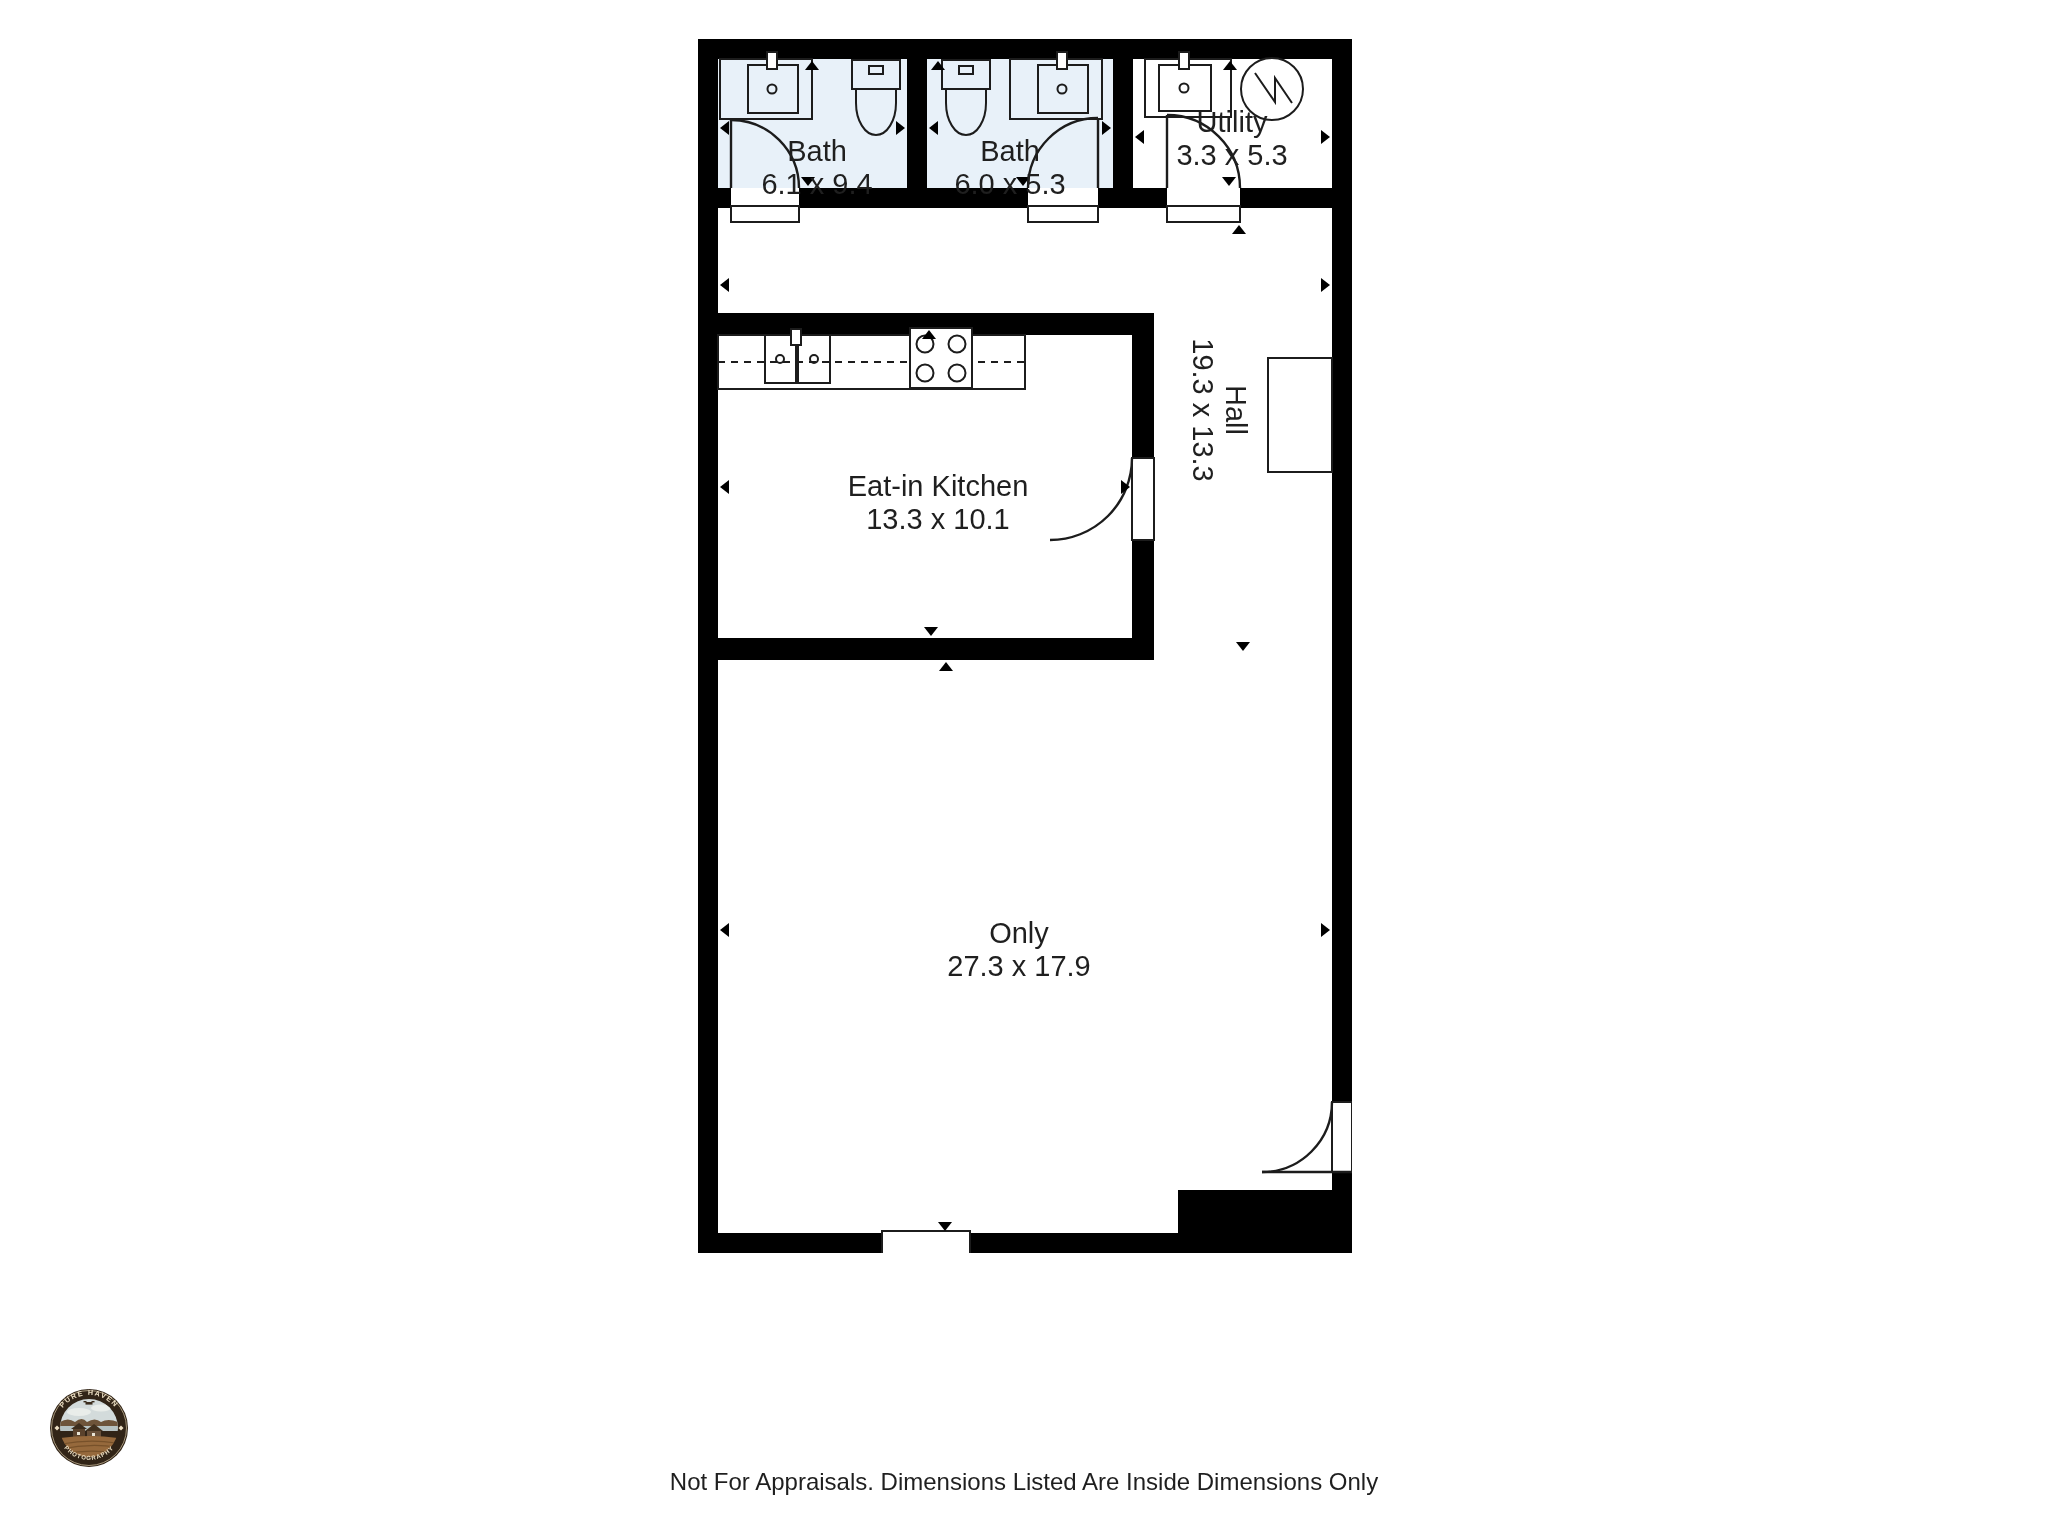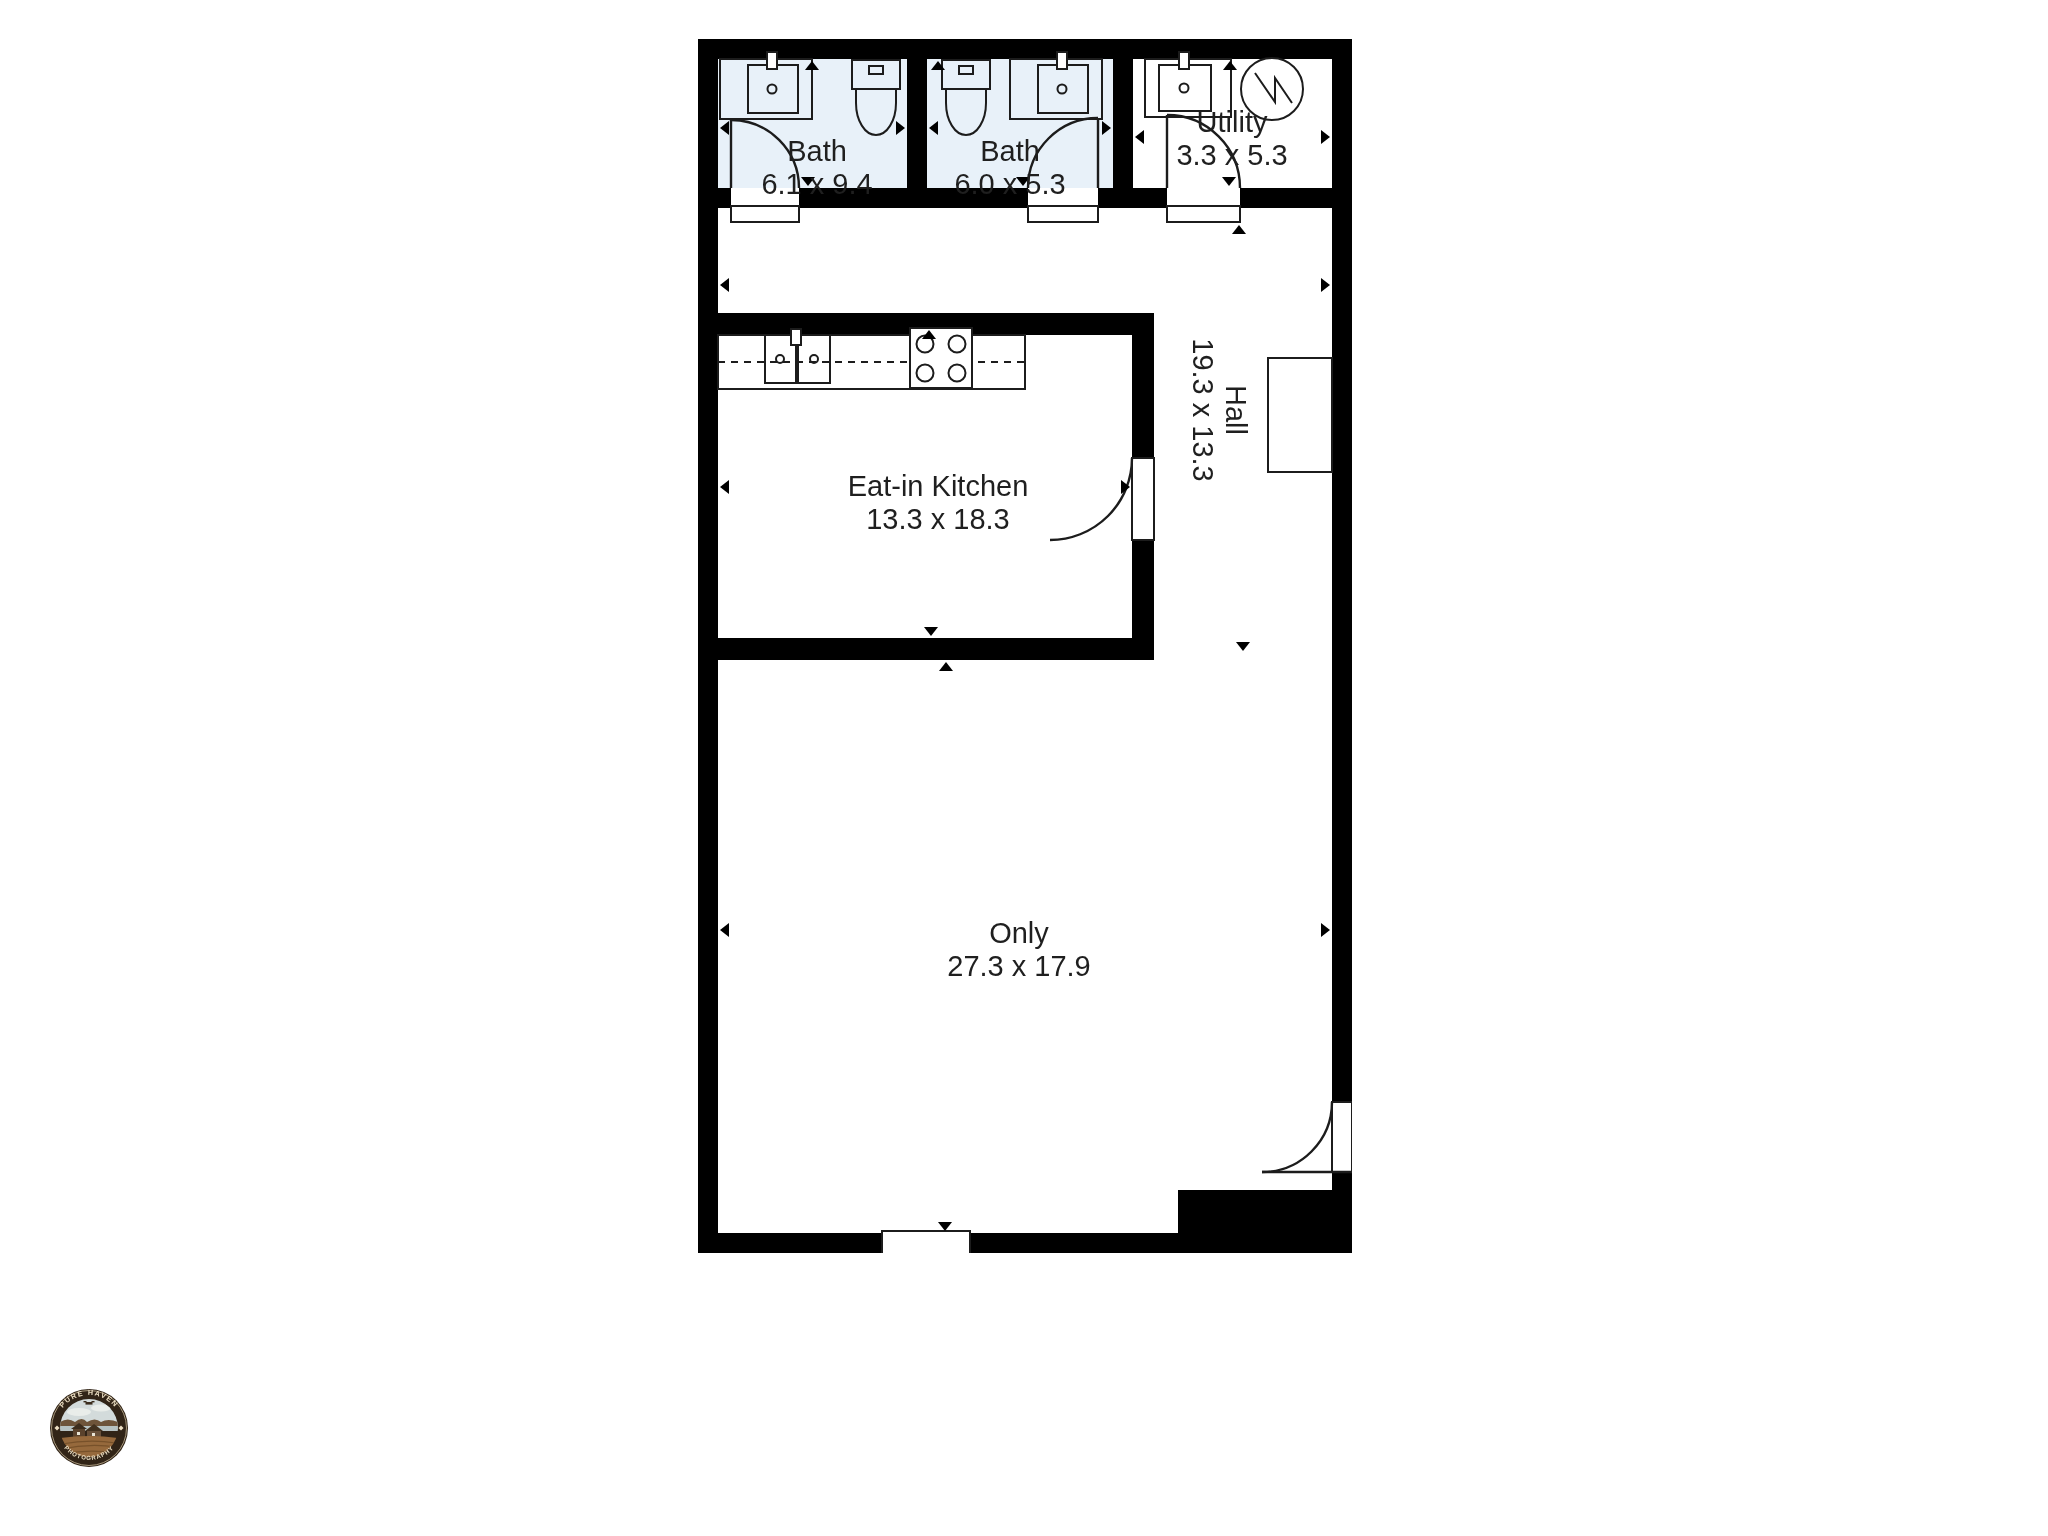--- a/index.html
+++ b/index.html
@@ -211,21 +211,21 @@
     <div class="room-label" style="left:534px;top:100px;">
       <div>Utility</div>
       <div>3.3 x 5.3</div>
     </div>
     <div class="room-label rot" style="left:521px;top:371px;">
       <div>Hall</div>
       <div>19.3 x 13.3</div>
     </div>
     <div class="room-label" style="left:240px;top:464px;">
       <div>Eat-in Kitchen</div>
-      <div>13.3 x 18.3</div>
+      <div>13.3 x 10.1</div>
     </div>
     <div class="room-label" style="left:321px;top:911px;">
       <div>Only</div>
       <div>27.3 x 17.9</div>
     </div>
   </div>
 
   <svg class="logo" viewBox="0 0 80 80">
     <defs>
       <clipPath id="sceneClip">
@@ -259,13 +259,14 @@
     <text font-size="7.2" font-weight="bold" letter-spacing="1.4" fill="#ecdfc4" font-family="Liberation Sans, sans-serif">
       <textPath href="#arcTop" startOffset="50%" text-anchor="middle">PURE HAVEN</textPath>
     </text>
     <text font-size="6" font-weight="bold" letter-spacing="0.9" fill="#ecdfc4" font-family="Liberation Sans, sans-serif">
       <textPath href="#arcBot" startOffset="50%" text-anchor="middle">PHOTOGRAPHY</textPath>
     </text>
     <rect x="6.2" y="38.2" width="3.6" height="3.6" transform="rotate(45 8 40)" fill="#ecdfc4"></rect>
     <rect x="70.2" y="38.2" width="3.6" height="3.6" transform="rotate(45 72 40)" fill="#ecdfc4"></rect>
   </svg>
 
+  <div class="footer">Not For Appraisals. Dimensions Listed Are Inside Dimensions Only</div>
 </div>
 
 </body></html>

